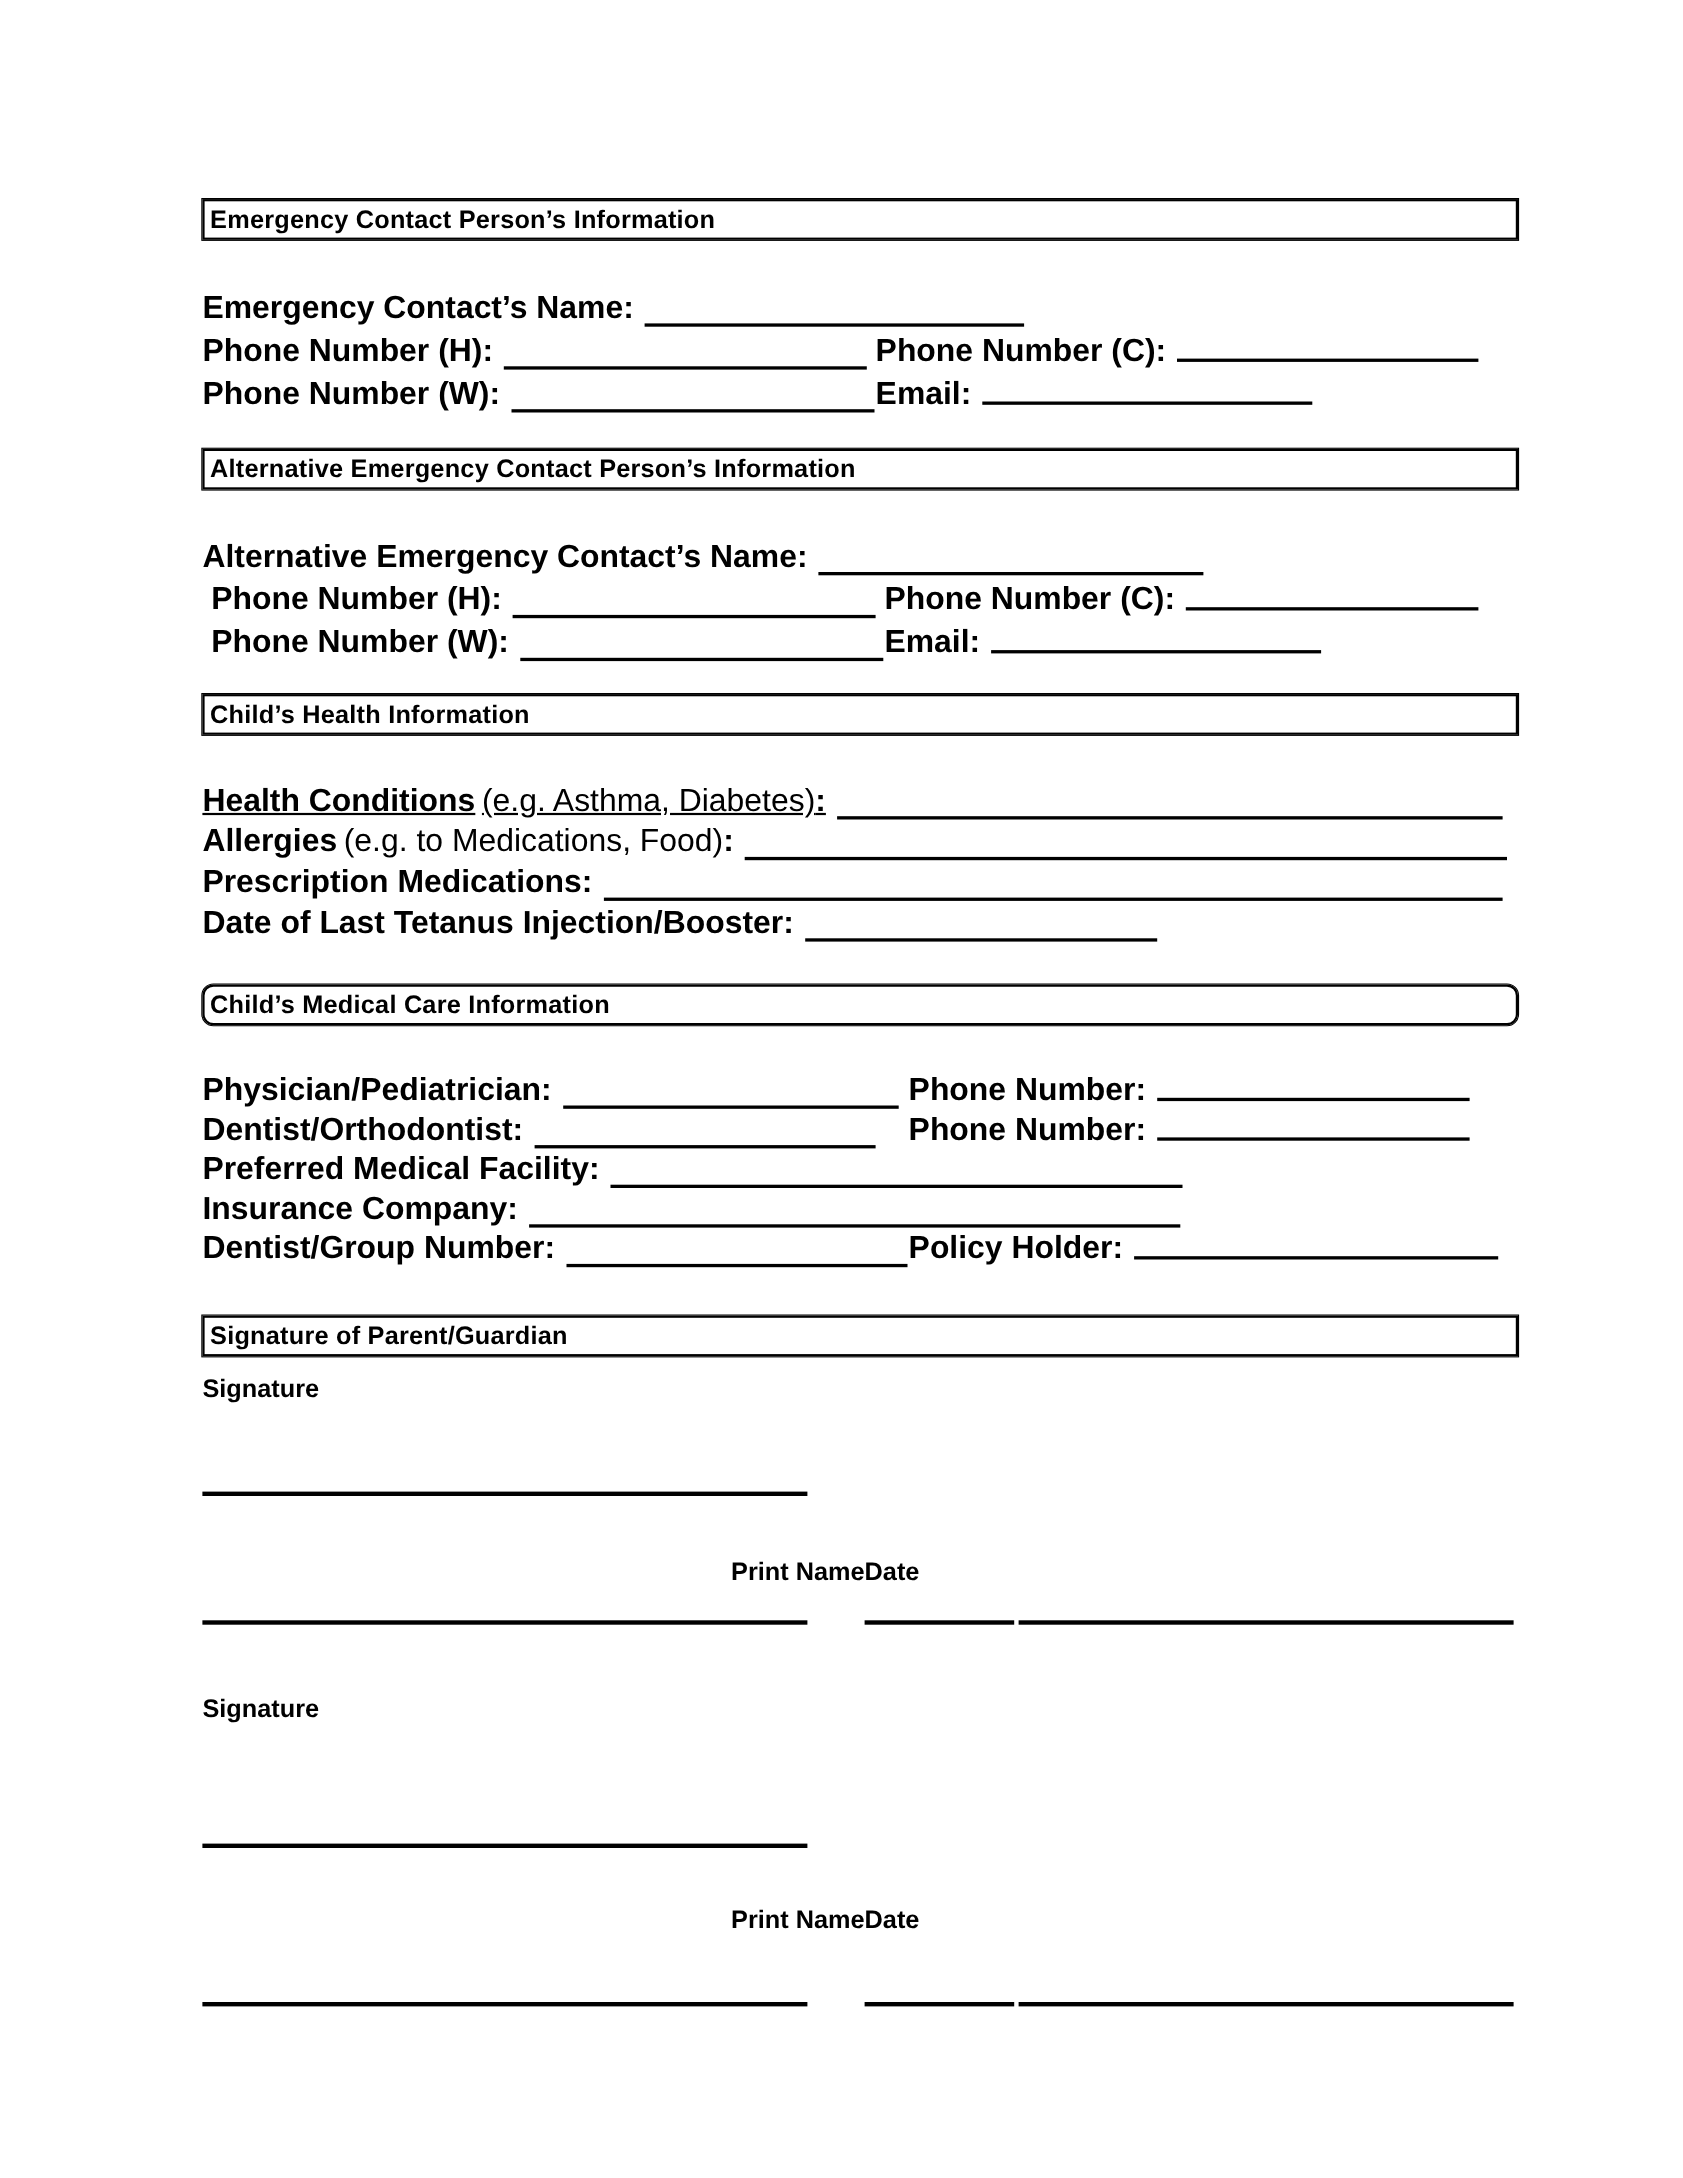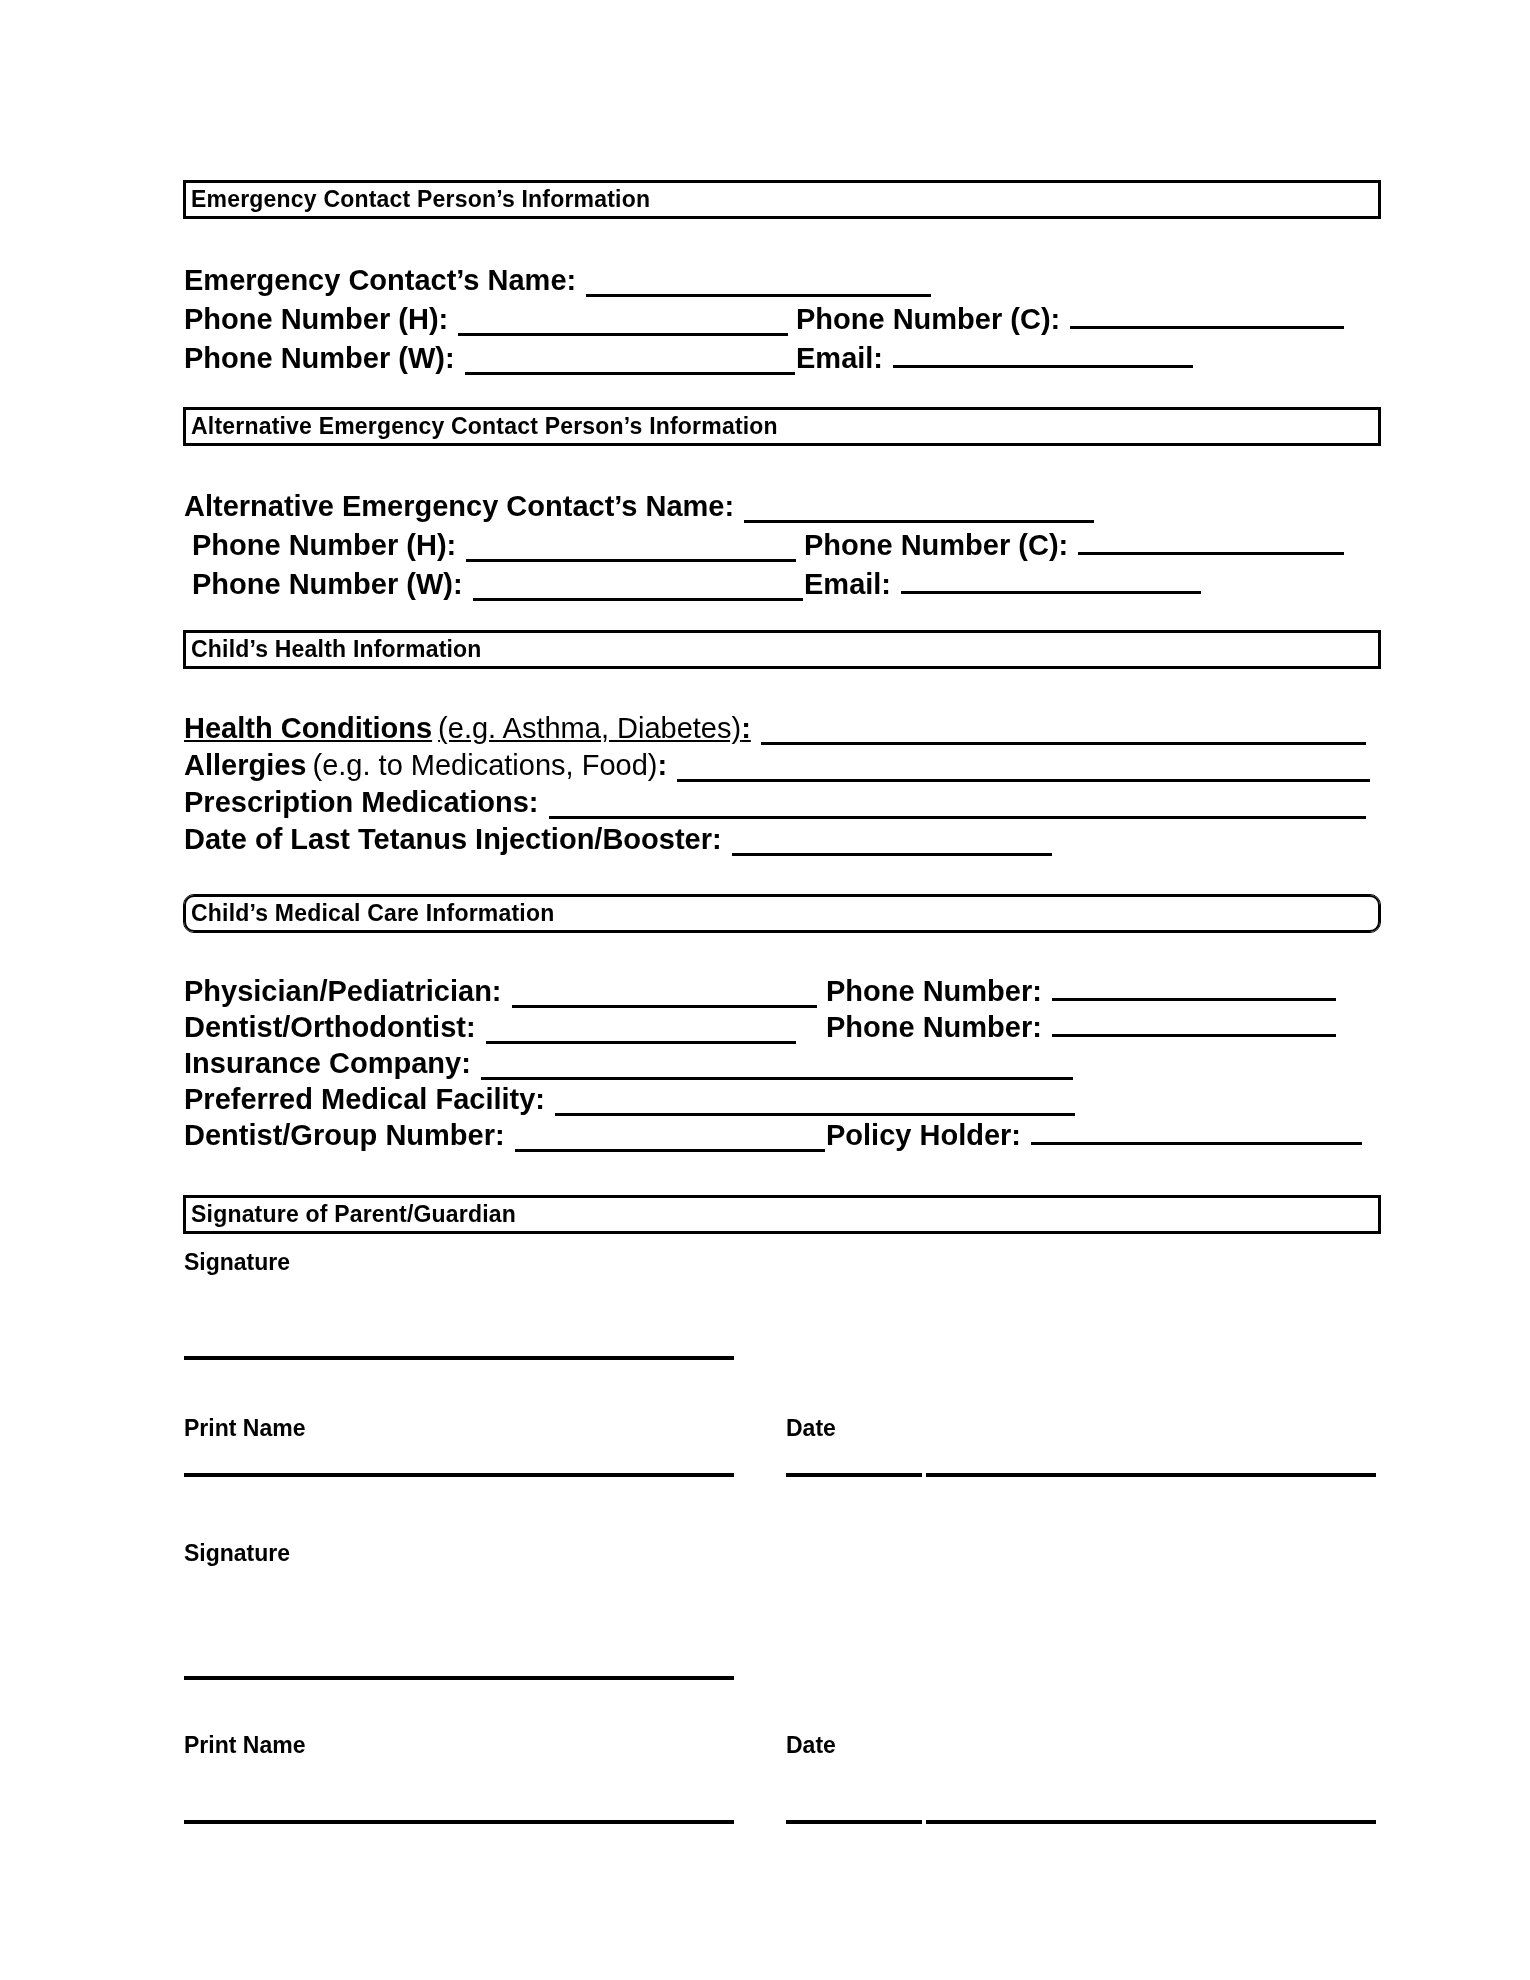--- a/index.html
+++ b/index.html
@@ -74,21 +74,21 @@
     font-weight: bold;
     height: 30px;
     line-height: 30px;
   }
   .sig-line {
     width: 550px;
     border-bottom: 4px solid #000;
     height: 0;
   }
   .lbl-row { display: flex; font-size: 23px; font-weight: bold; height: 30px; line-height: 30px; }
-  .lbl-row .left-slot { width: 602px; }
+  .lbl-row .left-slot { width: 602px; text-align: right; }
   .line-row { display: flex; align-items: flex-end; }
   .line-row .left-line { width: 550px; border-bottom: 4px solid #000; height: 0; }
   .line-row .spacer { width: 49px; }
   .date-short { width: 136px; border-bottom: 4px solid #000; height: 0; margin-left: 3px; }
   .date-long { width: 450px; border-bottom: 4px solid #000; height: 0; margin-left: 4px; }
 </style>
 </head>
 <body>
 
 <div class="page">
@@ -195,26 +195,26 @@
       <span class="col1">
         <span class="lbl">Dentist/Orthodontist:</span>
         <span class="fill w310"></span>
       </span>
       <span class="col2">
         <span class="lbl">Phone Number:</span>
         <span class="fill grow mr44"></span>
       </span>
     </div>
     <div class="row mb6">
+      <span class="lbl">Preferred Medical Facility:</span>
+      <span class="fill w520"></span>
+    </div>
+    <div class="row mb6">
       <span class="lbl">Insurance Company:</span>
       <span class="fill w592"></span>
-    </div>
-    <div class="row mb6">
-      <span class="lbl">Preferred Medical Facility:</span>
-      <span class="fill w520"></span>
     </div>
     <div class="row">
       <span class="col1">
         <span class="lbl">Dentist/Group Number:</span>
         <span class="fill w310"></span>
       </span>
       <span class="col2">
         <span class="lbl">Policy Holder:</span>
         <span class="fill grow mr18"></span>
       </span>

